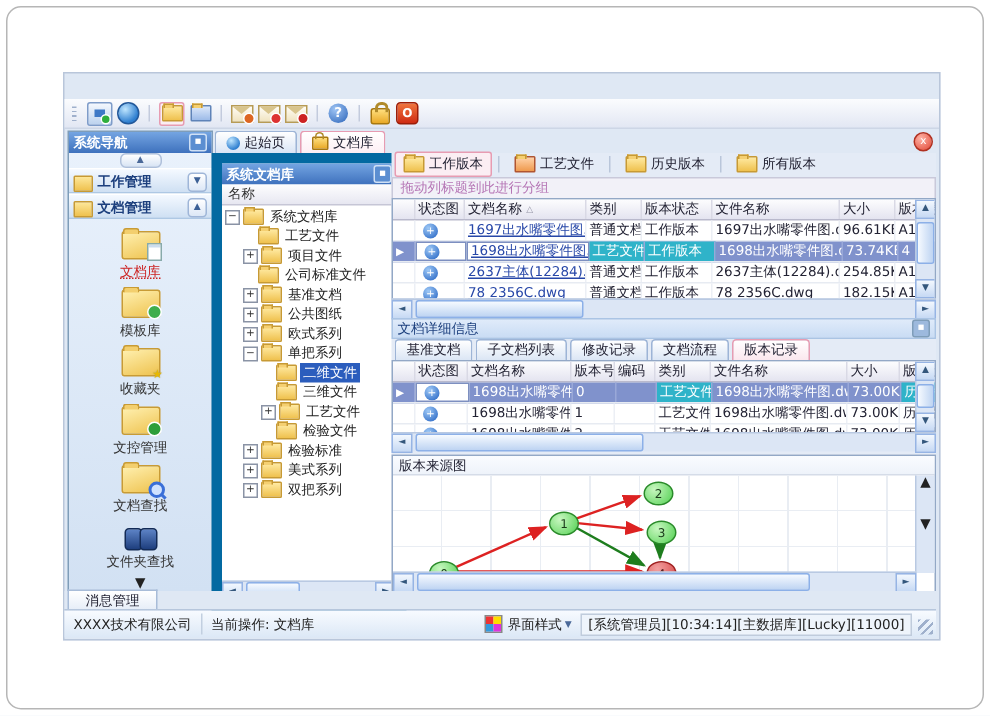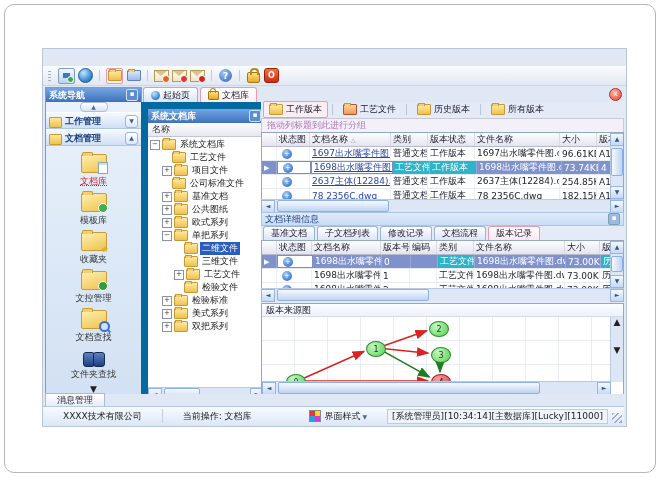--- a/index.html
+++ b/index.html
@@ -133,21 +133,21 @@
   .gnode.green{background:radial-gradient(circle at 35% 30%,#c8f7c0,#52d052);border:1px solid #2a8a2a;}
   .gnode.red{background:radial-gradient(circle at 35% 30%,#f2a0a0,#d84848);border:1px solid #a02020;color:#401010;}
   .graph-vscroll{position:absolute;top:13px;right:0;bottom:12px;width:12px;background:#dce6f5;border-left:1px solid #b9c9e2;display:flex;flex-direction:column;align-items:center;}
   .graph-hscroll{position:absolute;left:0;right:12px;bottom:0;height:12px;}
   
   .msgrow{position:absolute;left:0;top:345px;width:581px;height:12px;background:#dfe8f4;display:flex;align-items:flex-end;padding-left:2px;}
   .msgtab{width:58px;height:12px;background:linear-gradient(#ffffff,#e7eef8);border:1px solid #a8bcd8;border-bottom:none;
     display:flex;align-items:center;justify-content:center;color:#223;margin-top:35px;}
   .statusbar{position:absolute;left:0;top:357px;width:581px;height:18px;background:linear-gradient(#f8fbff,#dce8f6);
     border-top:1px solid #b6c6dc;display:flex;align-items:center;}
-  .scell{display:flex;align-items:center;height:14px;padding:0 20px;border-right:1px solid #c2cfe0;}
+  .scell{display:flex;align-items:center;height:14px;padding:0 6px;border-right:1px solid #c2cfe0;}
   .scell.grow1{flex:1;border-right:none;}
   .theme-ico{width:10px;height:10px;display:grid;grid-template-columns:5px 5px;grid-template-rows:5px 5px;margin-right:3px;border:1px solid #888;}
   .theme-ico i{display:block;}
   .sunken{border:1px solid #c0ccdc;background:#eef4fb;padding:0 4px;height:13px;display:flex;align-items:center;margin-right:4px;}
   .resize-grip{width:10px;height:10px;margin:4px 2px 0 0;
     background:repeating-linear-gradient(135deg,#9fb0cc 0 1.5px,transparent 1.5px 4px);}
   .caret{font-size:6px;color:#4a6898;margin-left:2px;}
 </style>
 </head>
 <body>

